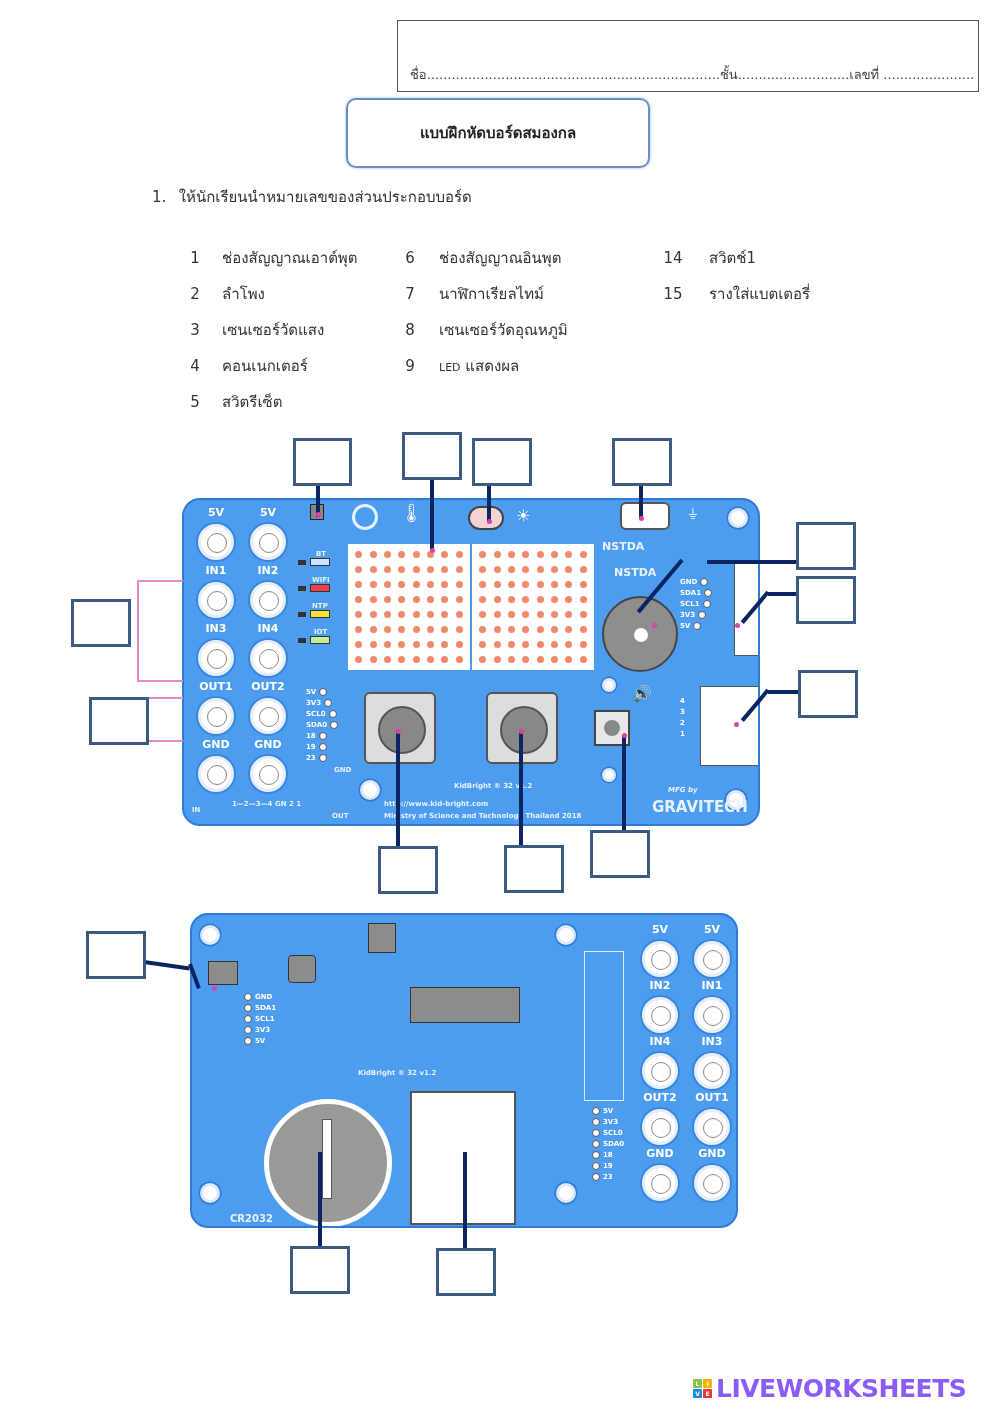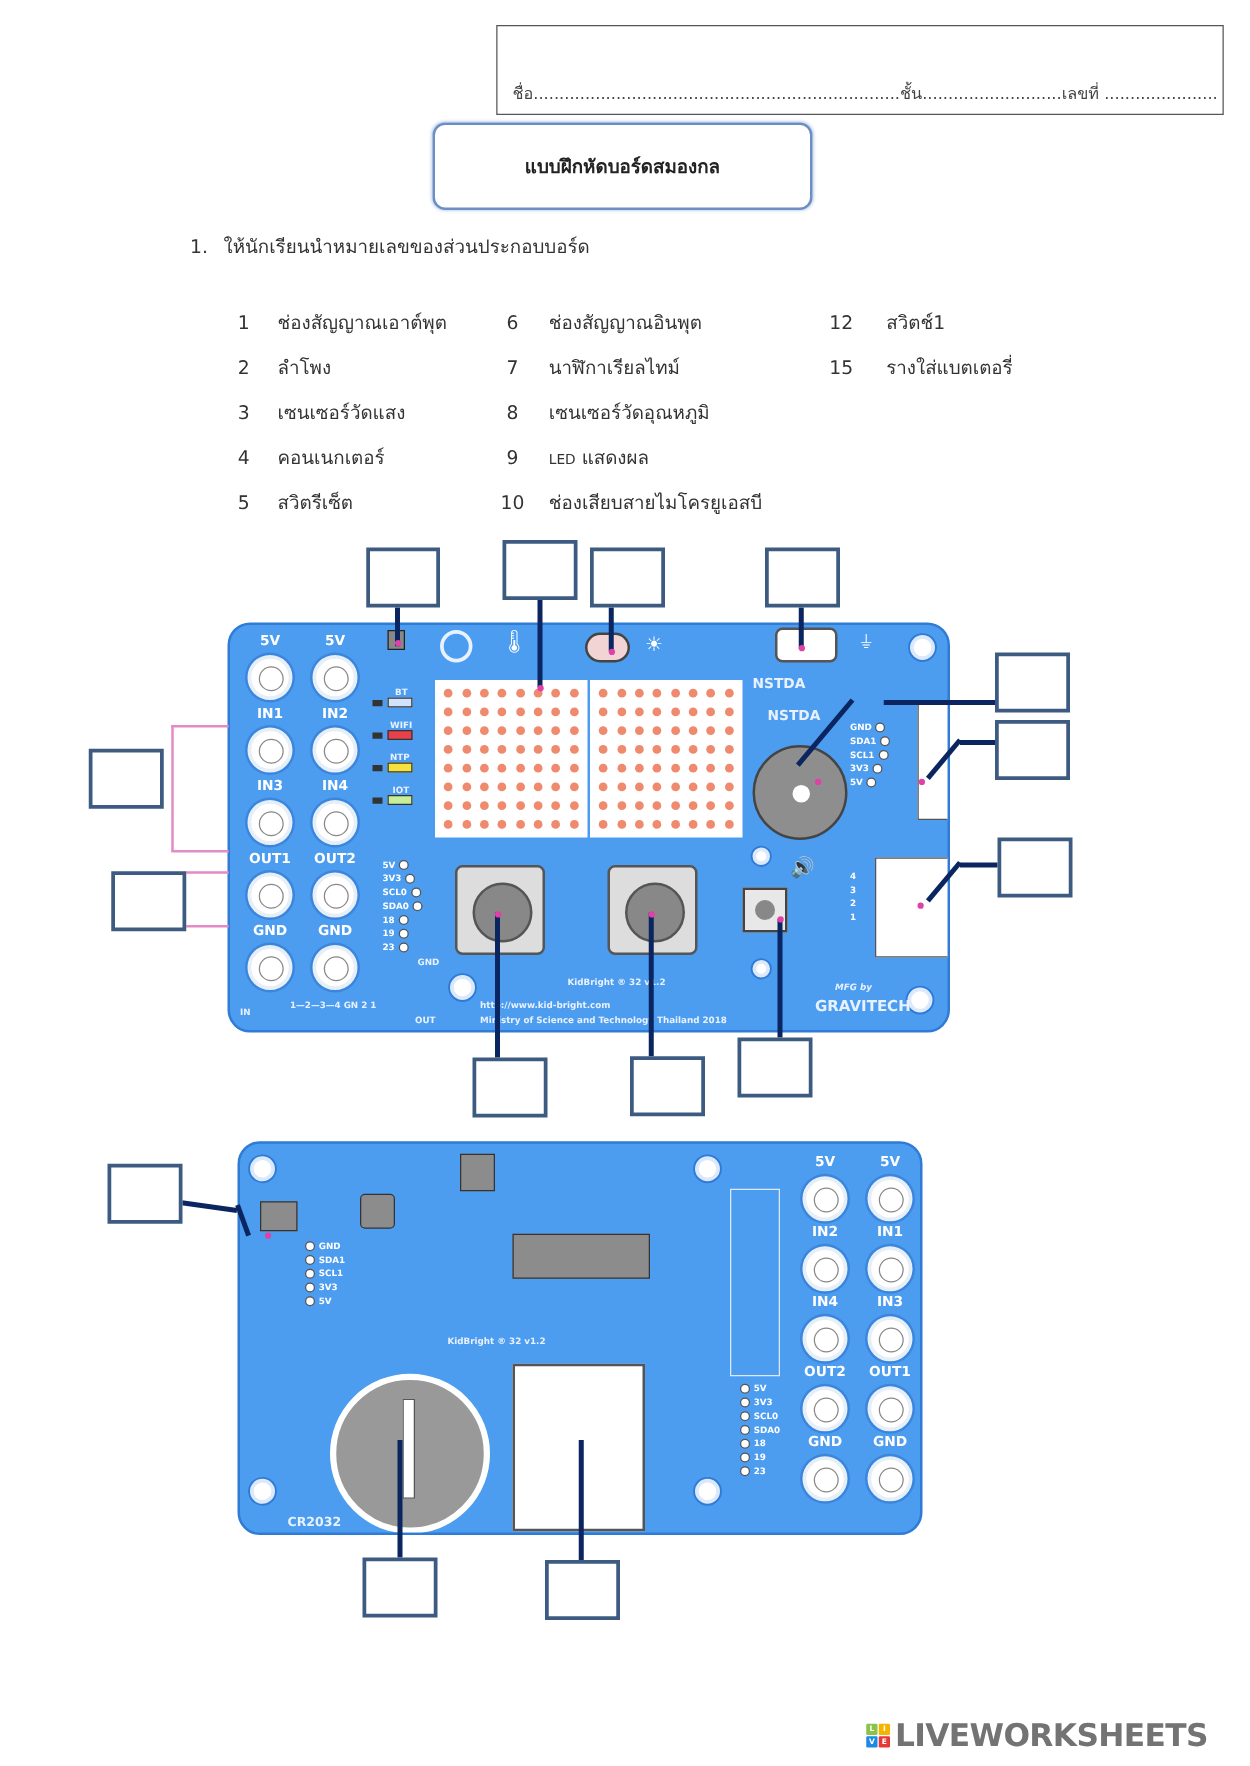--- a/index.html
+++ b/index.html
@@ -47,21 +47,21 @@
   .pin { display: flex; align-items: center; gap: 3px; font-size: 7px; font-weight: bold; color: #fff; }
   .pin i { display: inline-block; width: 8px; height: 8px; border-radius: 50%; background: #fff; border: 1.5px solid #555; }
   .btxt { position: absolute; font-size: 7px; font-weight: bold; color: #e8f1ff; white-space: nowrap; }
   .chip { position: absolute; background: #8c8c8c; border: 1.5px solid #333; }
   .coin { position: absolute; width: 128px; height: 128px; border-radius: 50%; background: #999; border: 5px solid #fff; }
   .module { position: absolute; background: #fff; border: 2px solid #555; }
 
   .lw-logo { position: absolute; left: 693px; top: 1374px; display: flex; align-items: center; gap: 4px; }
   .lw-icon { display: grid; grid-template-columns: 9px 9px; grid-template-rows: 9px 9px; gap: 1px; }
   .lw-icon b { display: block; font-size: 6px; color: #fff; text-align: center; line-height: 9px; border-radius: 1px; }
-  .lw-text { font-family: "DejaVu Sans", sans-serif; font-weight: bold; font-size: 25px; color: #737373; letter-spacing: -0.5px; }
+  .lw-text { font-family: "DejaVu Sans", sans-serif; font-weight: bold; font-size: 25px; color: #8b5cf6; letter-spacing: -0.5px; }
 </style>
 </head>
 <body>
 
 <div class="name-box">
   <div class="name-line">ชื่อ.......................................................................ชั้น...........................เลขที่ ......................</div>
 </div>
 <div class="title-box">
   <span class="title-text">แบบฝึกหัดบอร์ดสมองกล</span>
 </div>
@@ -103,28 +103,24 @@
       <span class="t">นาฬิกาเรียลไทม์</span>
     </div>
   <div class="legend-row">
       <span class="n">8</span>
       <span class="t">เซนเซอร์วัดอุณหภูมิ</span>
     </div>
   <div class="legend-row">
       <span class="n">9</span>
       <span class="t"><span class="small-caps">LED</span><span> แสดงผล</span></span>
     </div>
-  <div class="legend-row">
-      <span class="n">10</span>
-      <span class="t">ช่องเสียบสายไมโครยูเอสบี</span>
-    </div>
 </div>
 <div class="legend col3">
   <div class="legend-row">
-      <span class="n">12</span>
+      <span class="n">14</span>
       <span class="t">สวิตช์1</span>
     </div>
   <div class="legend-row">
       <span class="n">15</span>
       <span class="t">รางใส่แบตเตอรี่</span>
     </div>
 </div>
 
 <div class="board board-front">
 
@@ -384,21 +380,21 @@
   <span class="btxt" style="left:150px;top:266px">GND</span>
   <span class="btxt" style="left:8px;top:306px">IN</span>
   <span class="btxt" style="left:48px;top:300px">1—2—3—4  GN 2 1</span>
   <span class="btxt" style="left:148px;top:312px">OUT</span>
   <div class="hole" style="left:176px;top:280px"></div>
 
   <span class="btxt" style="left:270px;top:282px">KidBright ® 32  v1.2</span>
   <span class="btxt" style="left:200px;top:300px">http://www.kid-bright.com</span>
   <span class="btxt" style="left:200px;top:312px">Ministry of Science and Technology Thailand 2018</span>
   <span class="btxt" style="left:484px;top:286px;font-style:italic">MFG by</span>
-  <span class="btxt" style="left:468px;top:298px;font-size:12px">GRAVITECH</span>
+  <span class="btxt" style="left:468px;top:298px;font-size:15px">GRAVITECH</span>
 </div>
 
 <div class="board board-back">
   <div class="hole" style="left:8px;top:10px"></div>
   <div class="hole" style="left:8px;top:268px"></div>
   <div class="hole" style="left:364px;top:10px"></div>
   <div class="hole" style="left:364px;top:268px"></div>
 
   <div class="chip" style="left:16px;top:46px;width:30px;height:24px"></div>
   <div class="chip" style="left:96px;top:40px;width:28px;height:28px;border-radius:4px"></div>

